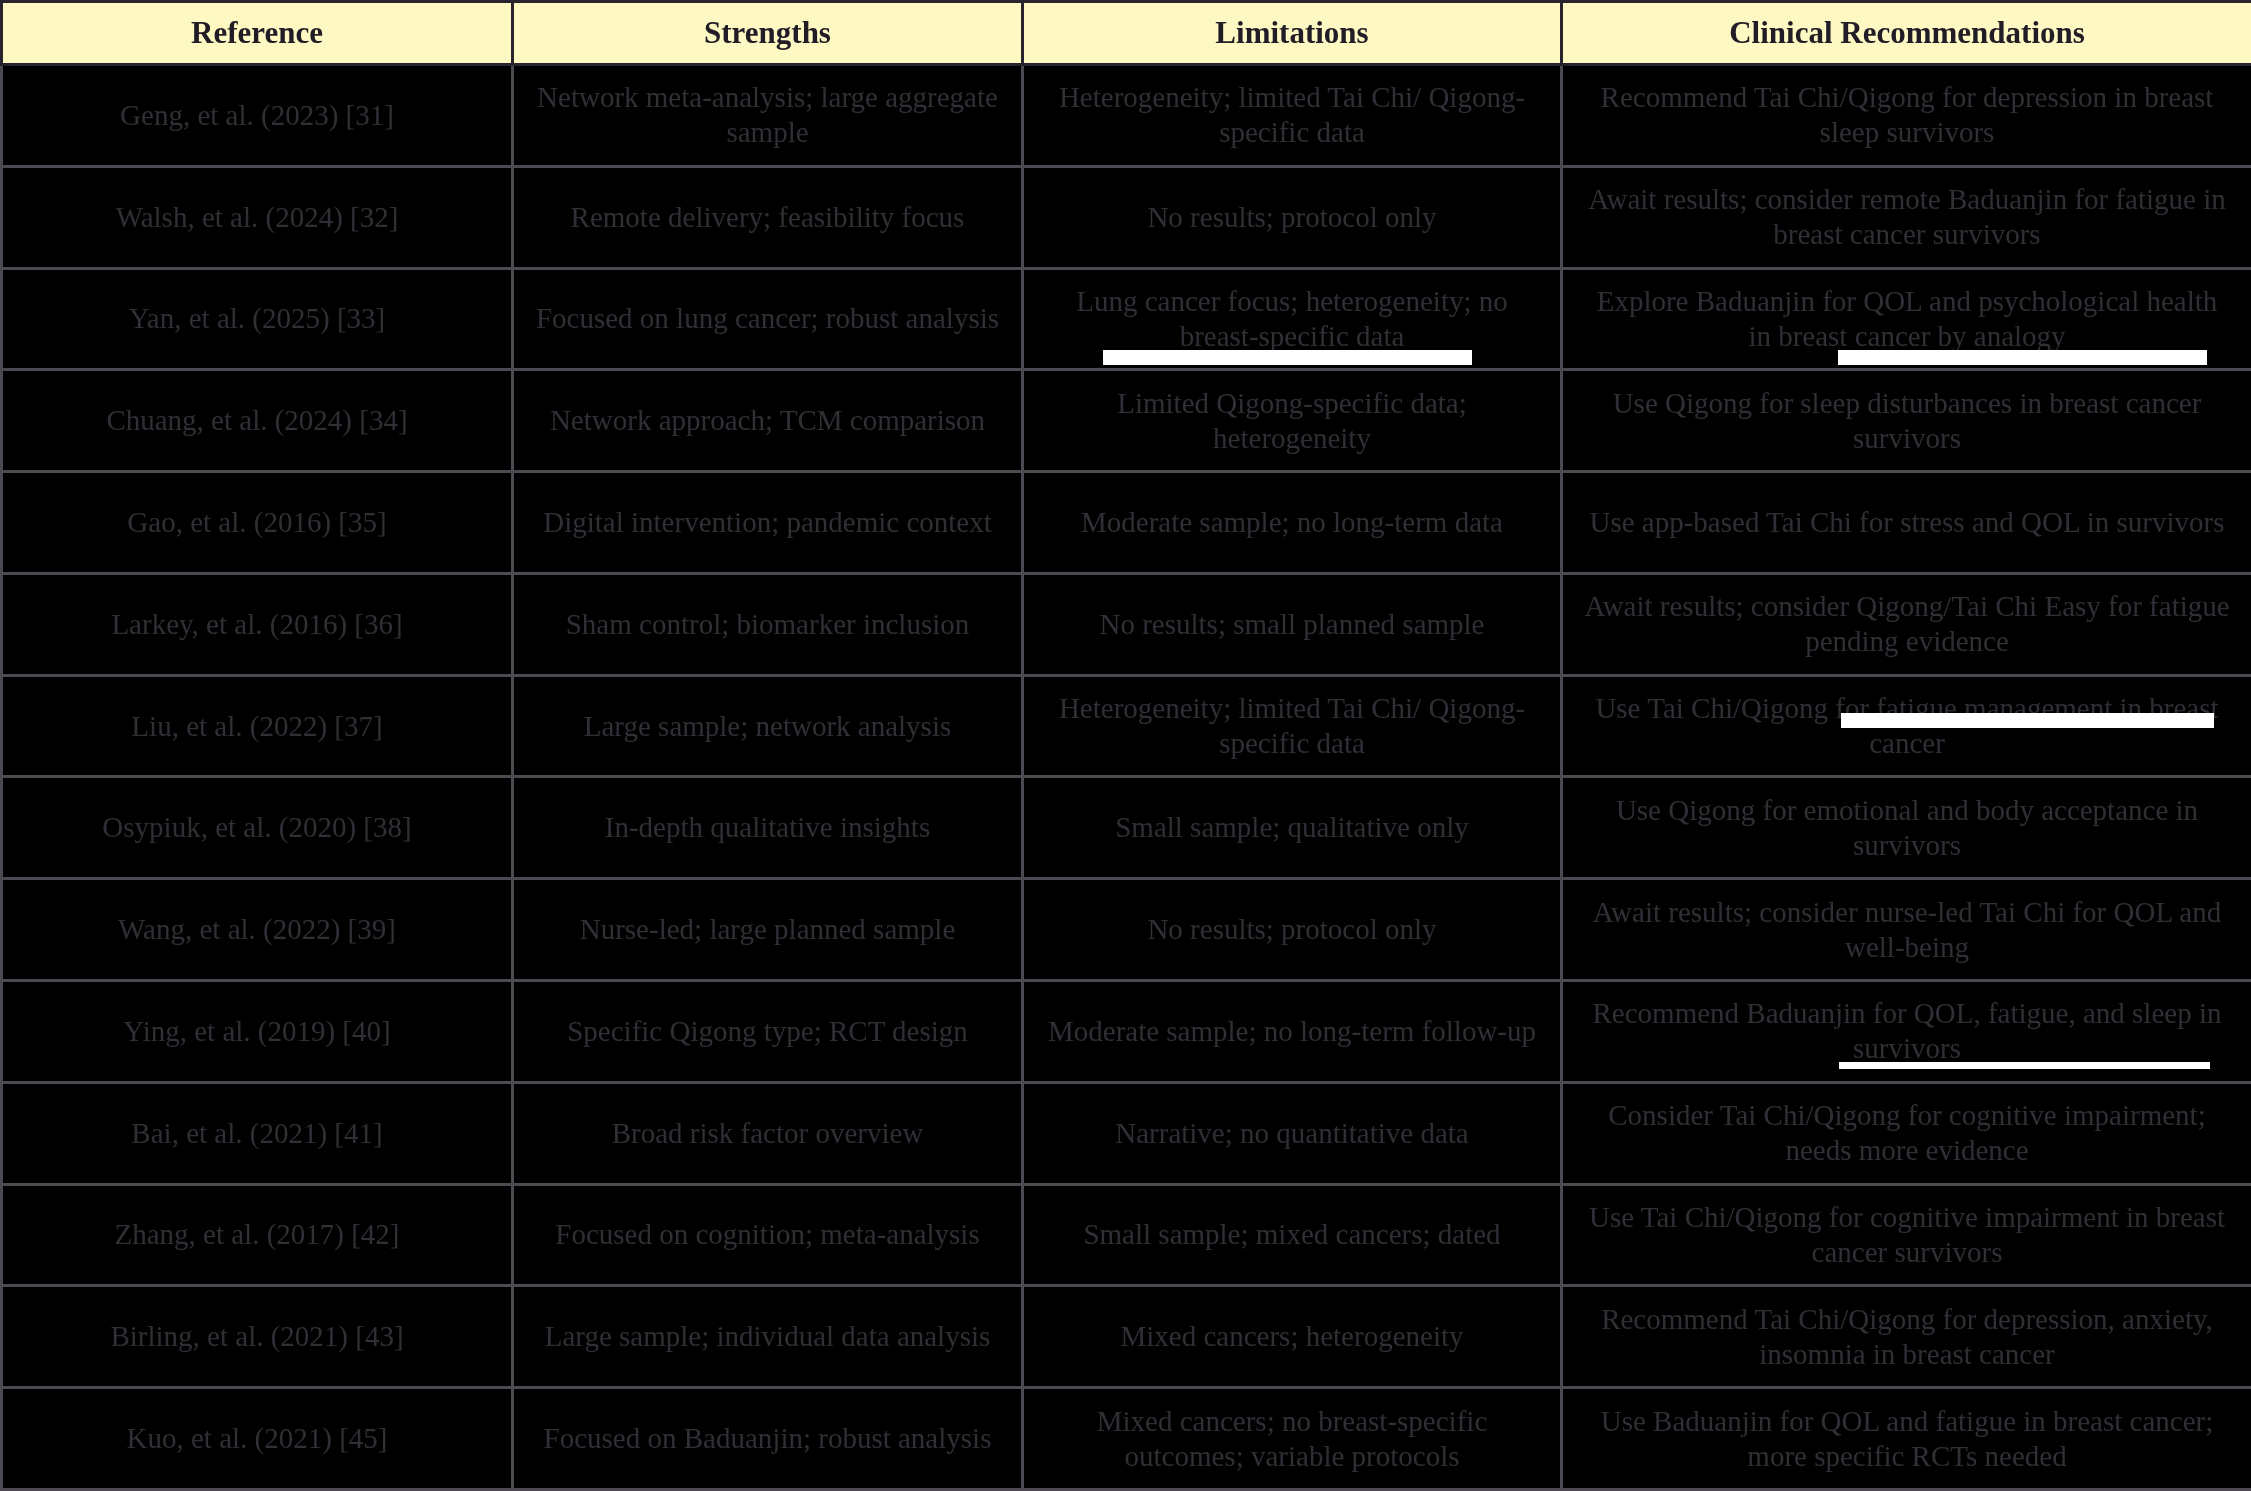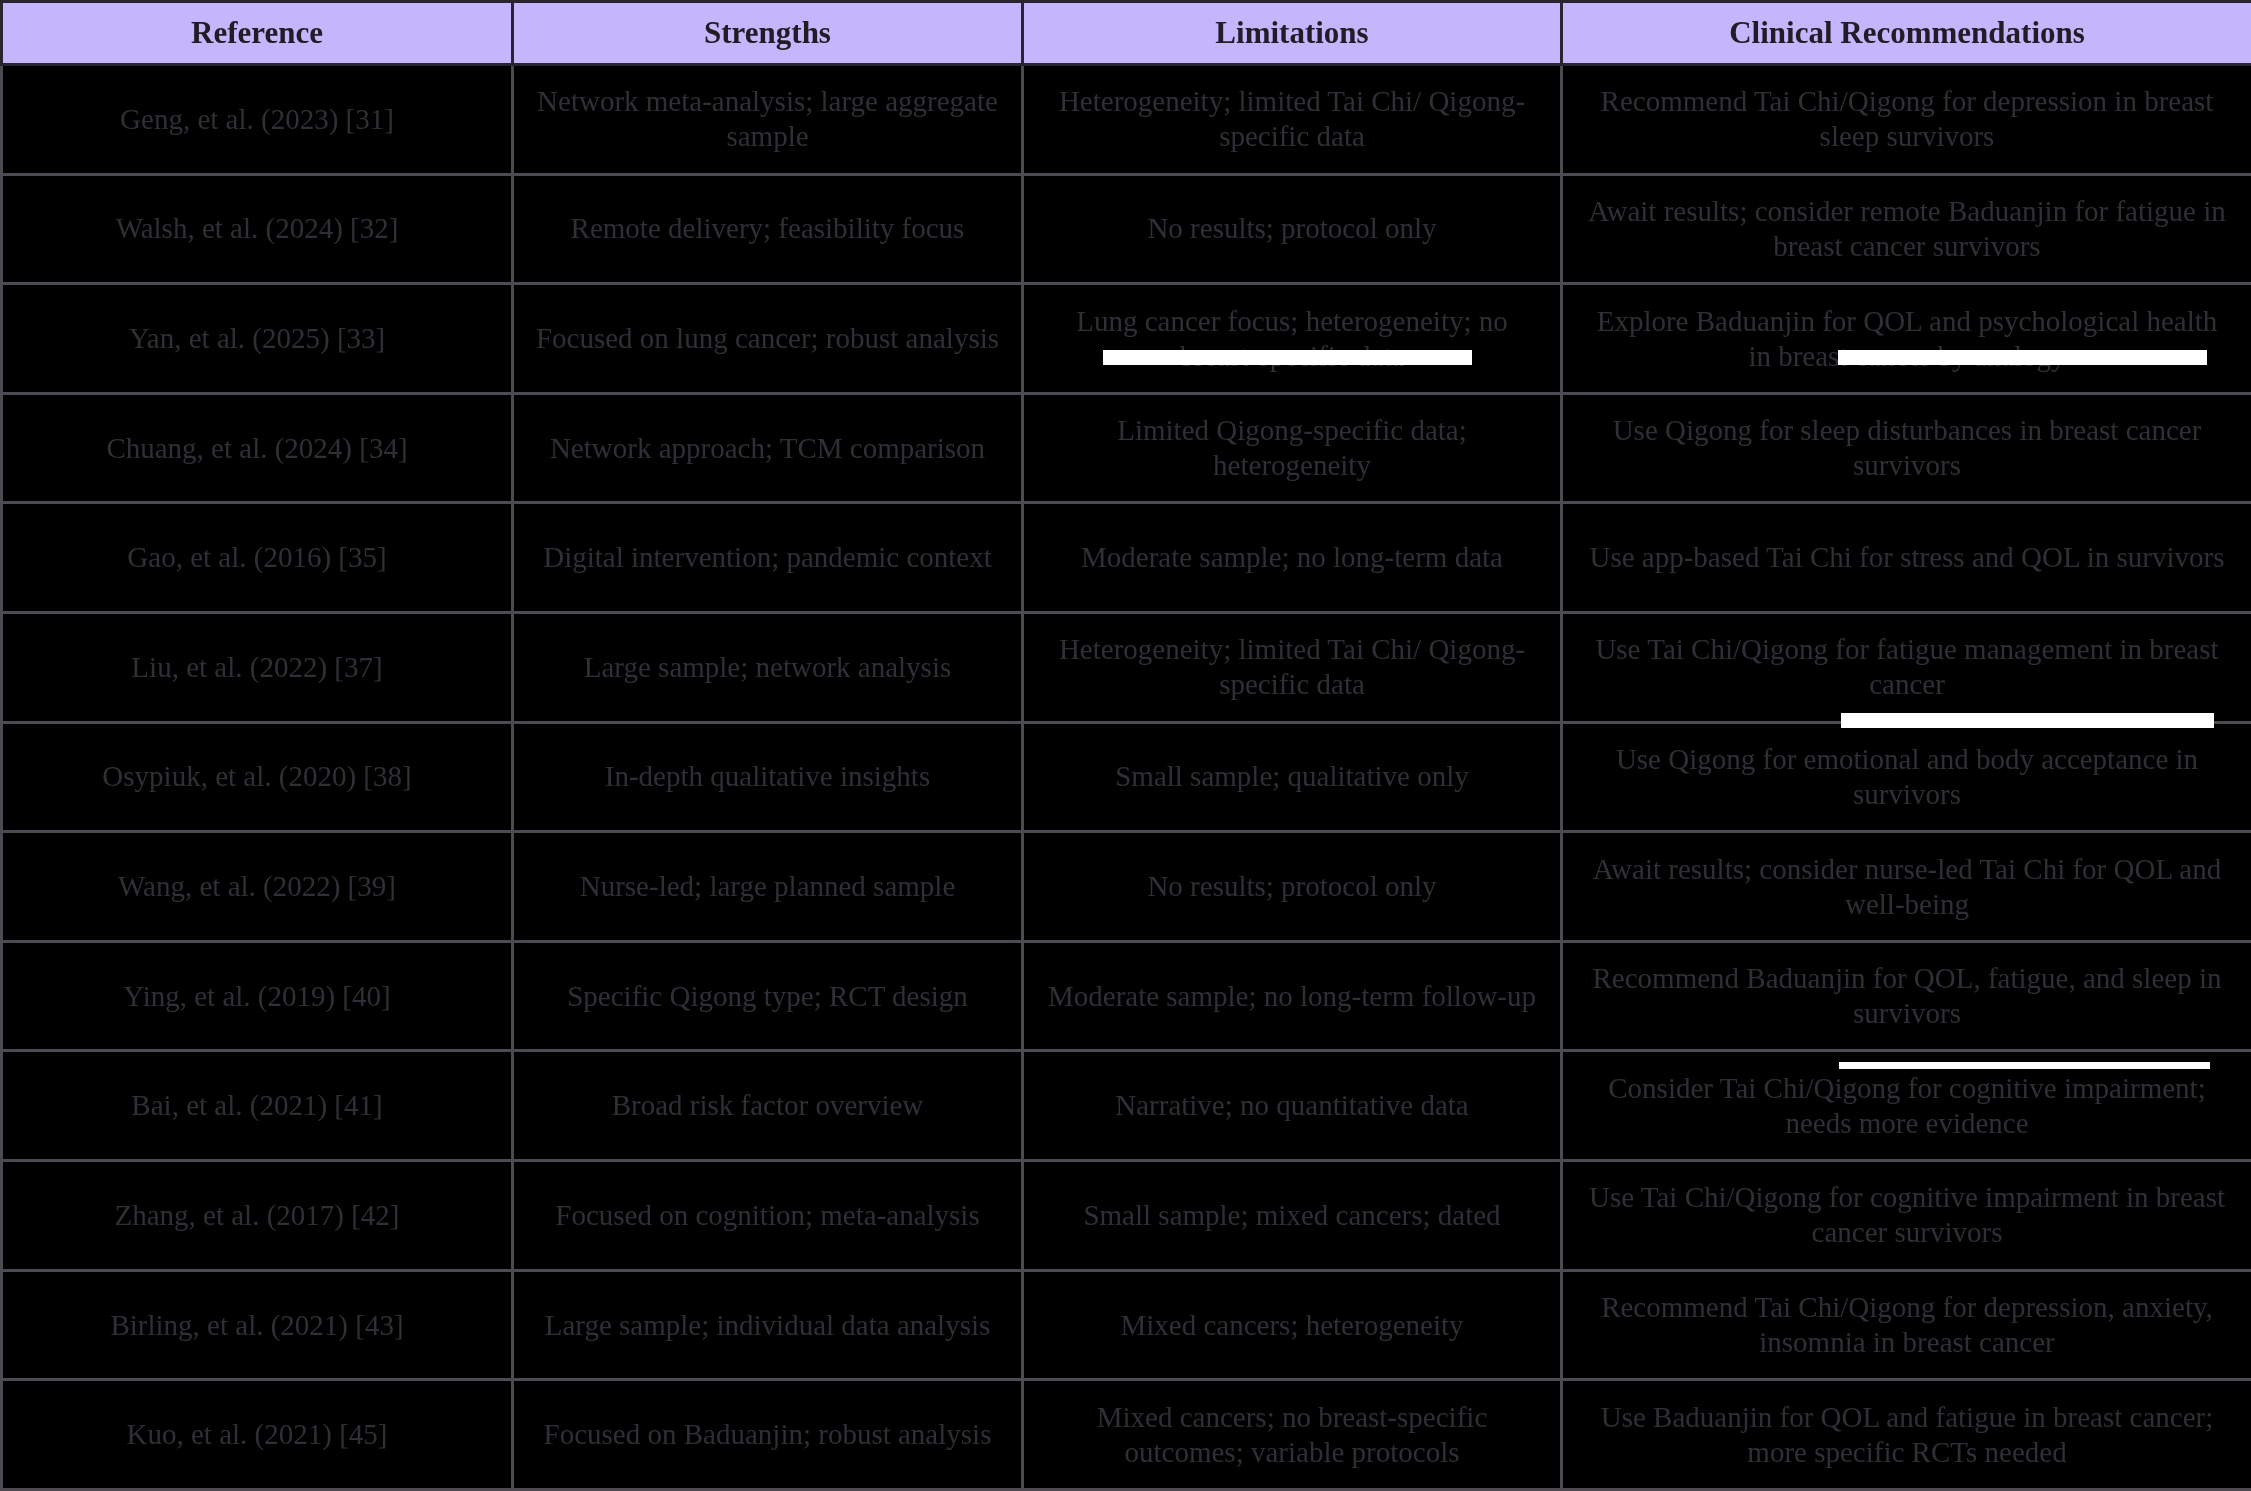--- a/index.html
+++ b/index.html
@@ -15,21 +15,21 @@
     width: 2251px; height: 1491px;
     border-collapse: collapse;
     table-layout: fixed;
   }
   col.c1 { width: 511px; }
   col.c2 { width: 510px; }
   col.c3 { width: 539px; }
   col.c4 { width: 691px; }
   thead tr { height: 63px; }
   thead th {
-    background: #c4b5fd;
+    background: #fef9c3;
     color: #211c25;
     font-size: 31px;
     font-weight: bold;
     border: 3px solid #29242e;
     text-align: center;
     vertical-align: middle;
     padding: 0 10px;
   }
   tbody tr { height: 95px; text-decoration: underline; }
   tbody td {
@@ -95,20 +95,26 @@
       <td>Limited Qigong-specific data; heterogeneity</td>
       <td>Use Qigong for sleep disturbances in breast cancer survivors</td>
     </tr>
     <tr>
       <td>Gao, et al. (2016) [35]</td>
       <td>Digital intervention; pandemic context</td>
       <td>Moderate sample; no long-term data</td>
       <td>Use app-based Tai Chi for stress and QOL in survivors</td>
     </tr>
     <tr>
+      <td>Larkey, et al. (2016) [36]</td>
+      <td>Sham control; biomarker inclusion</td>
+      <td>No results; small planned sample</td>
+      <td>Await results; consider Qigong/Tai Chi Easy for fatigue pending evidence</td>
+    </tr>
+    <tr>
       <td>Liu, et al. (2022) [37]</td>
       <td>Large sample; network analysis</td>
       <td>Heterogeneity; limited Tai Chi/ Qigong-specific data</td>
       <td>Use Tai Chi/Qigong for fatigue management in breast cancer</td>
     </tr>
     <tr>
       <td>Osypiuk, et al. (2020) [38]</td>
       <td>In-depth qualitative insights</td>
       <td>Small sample; qualitative only</td>
       <td>Use Qigong for emotional and body acceptance in survivors</td>

